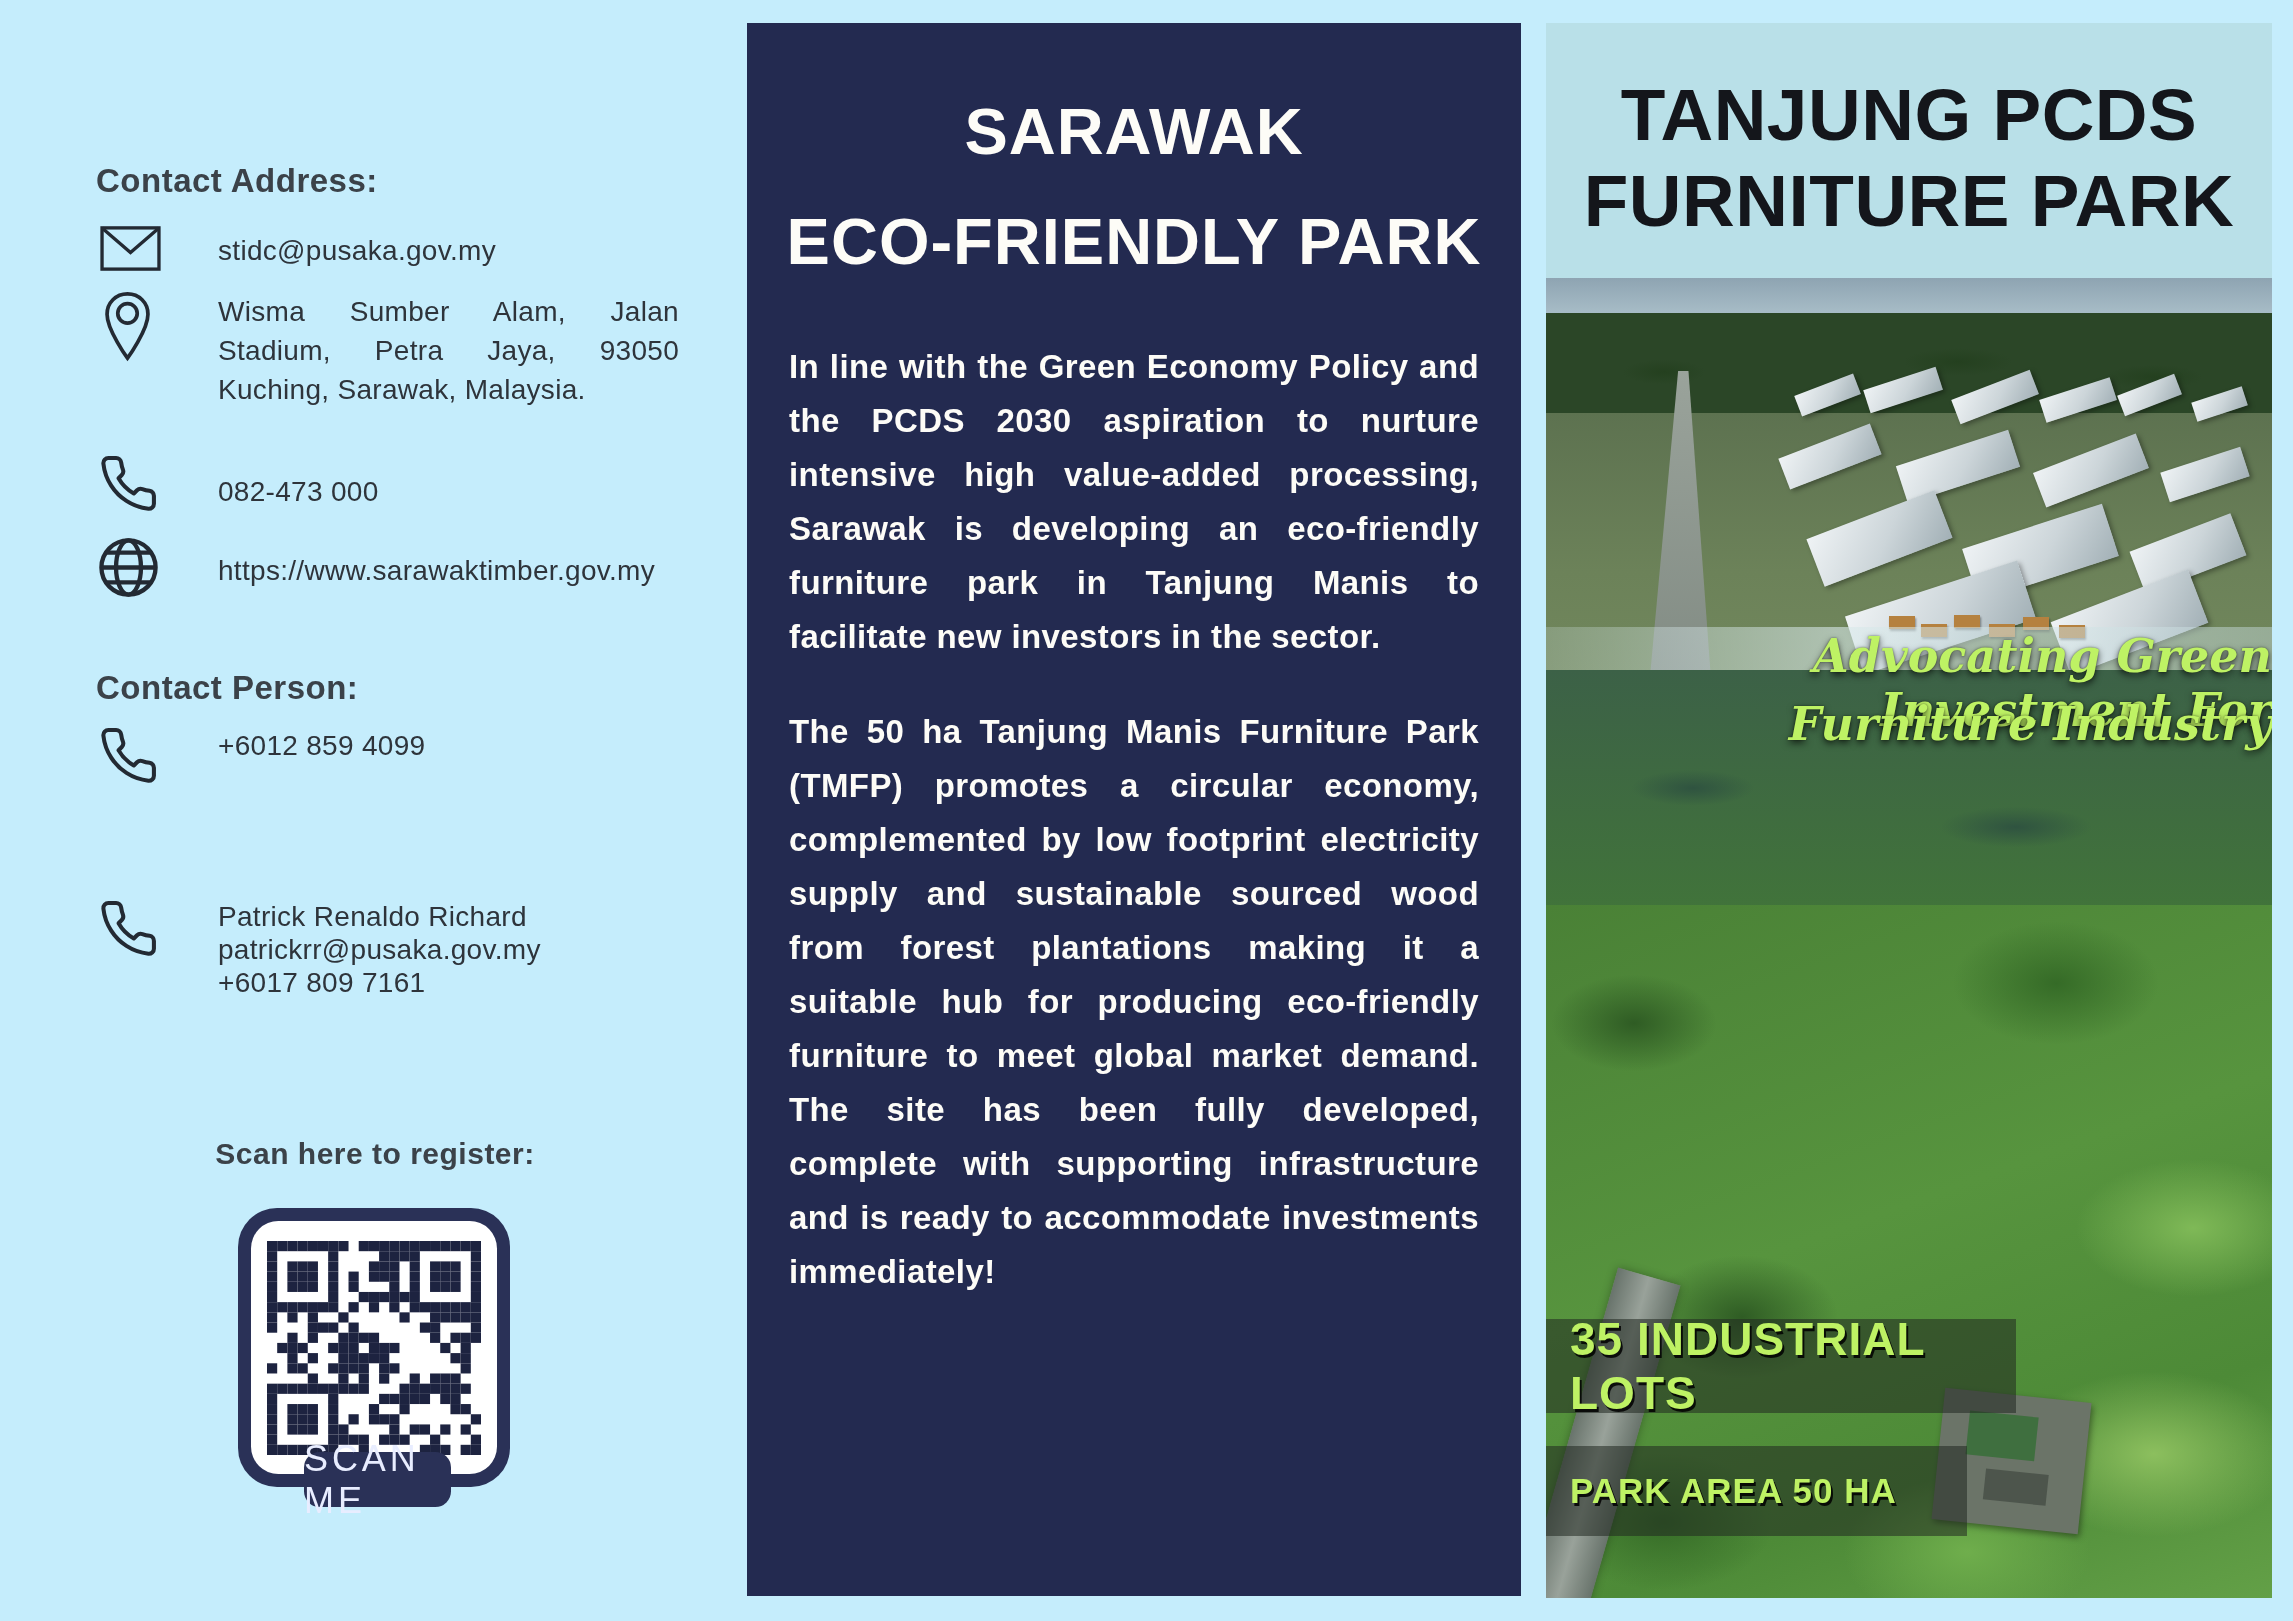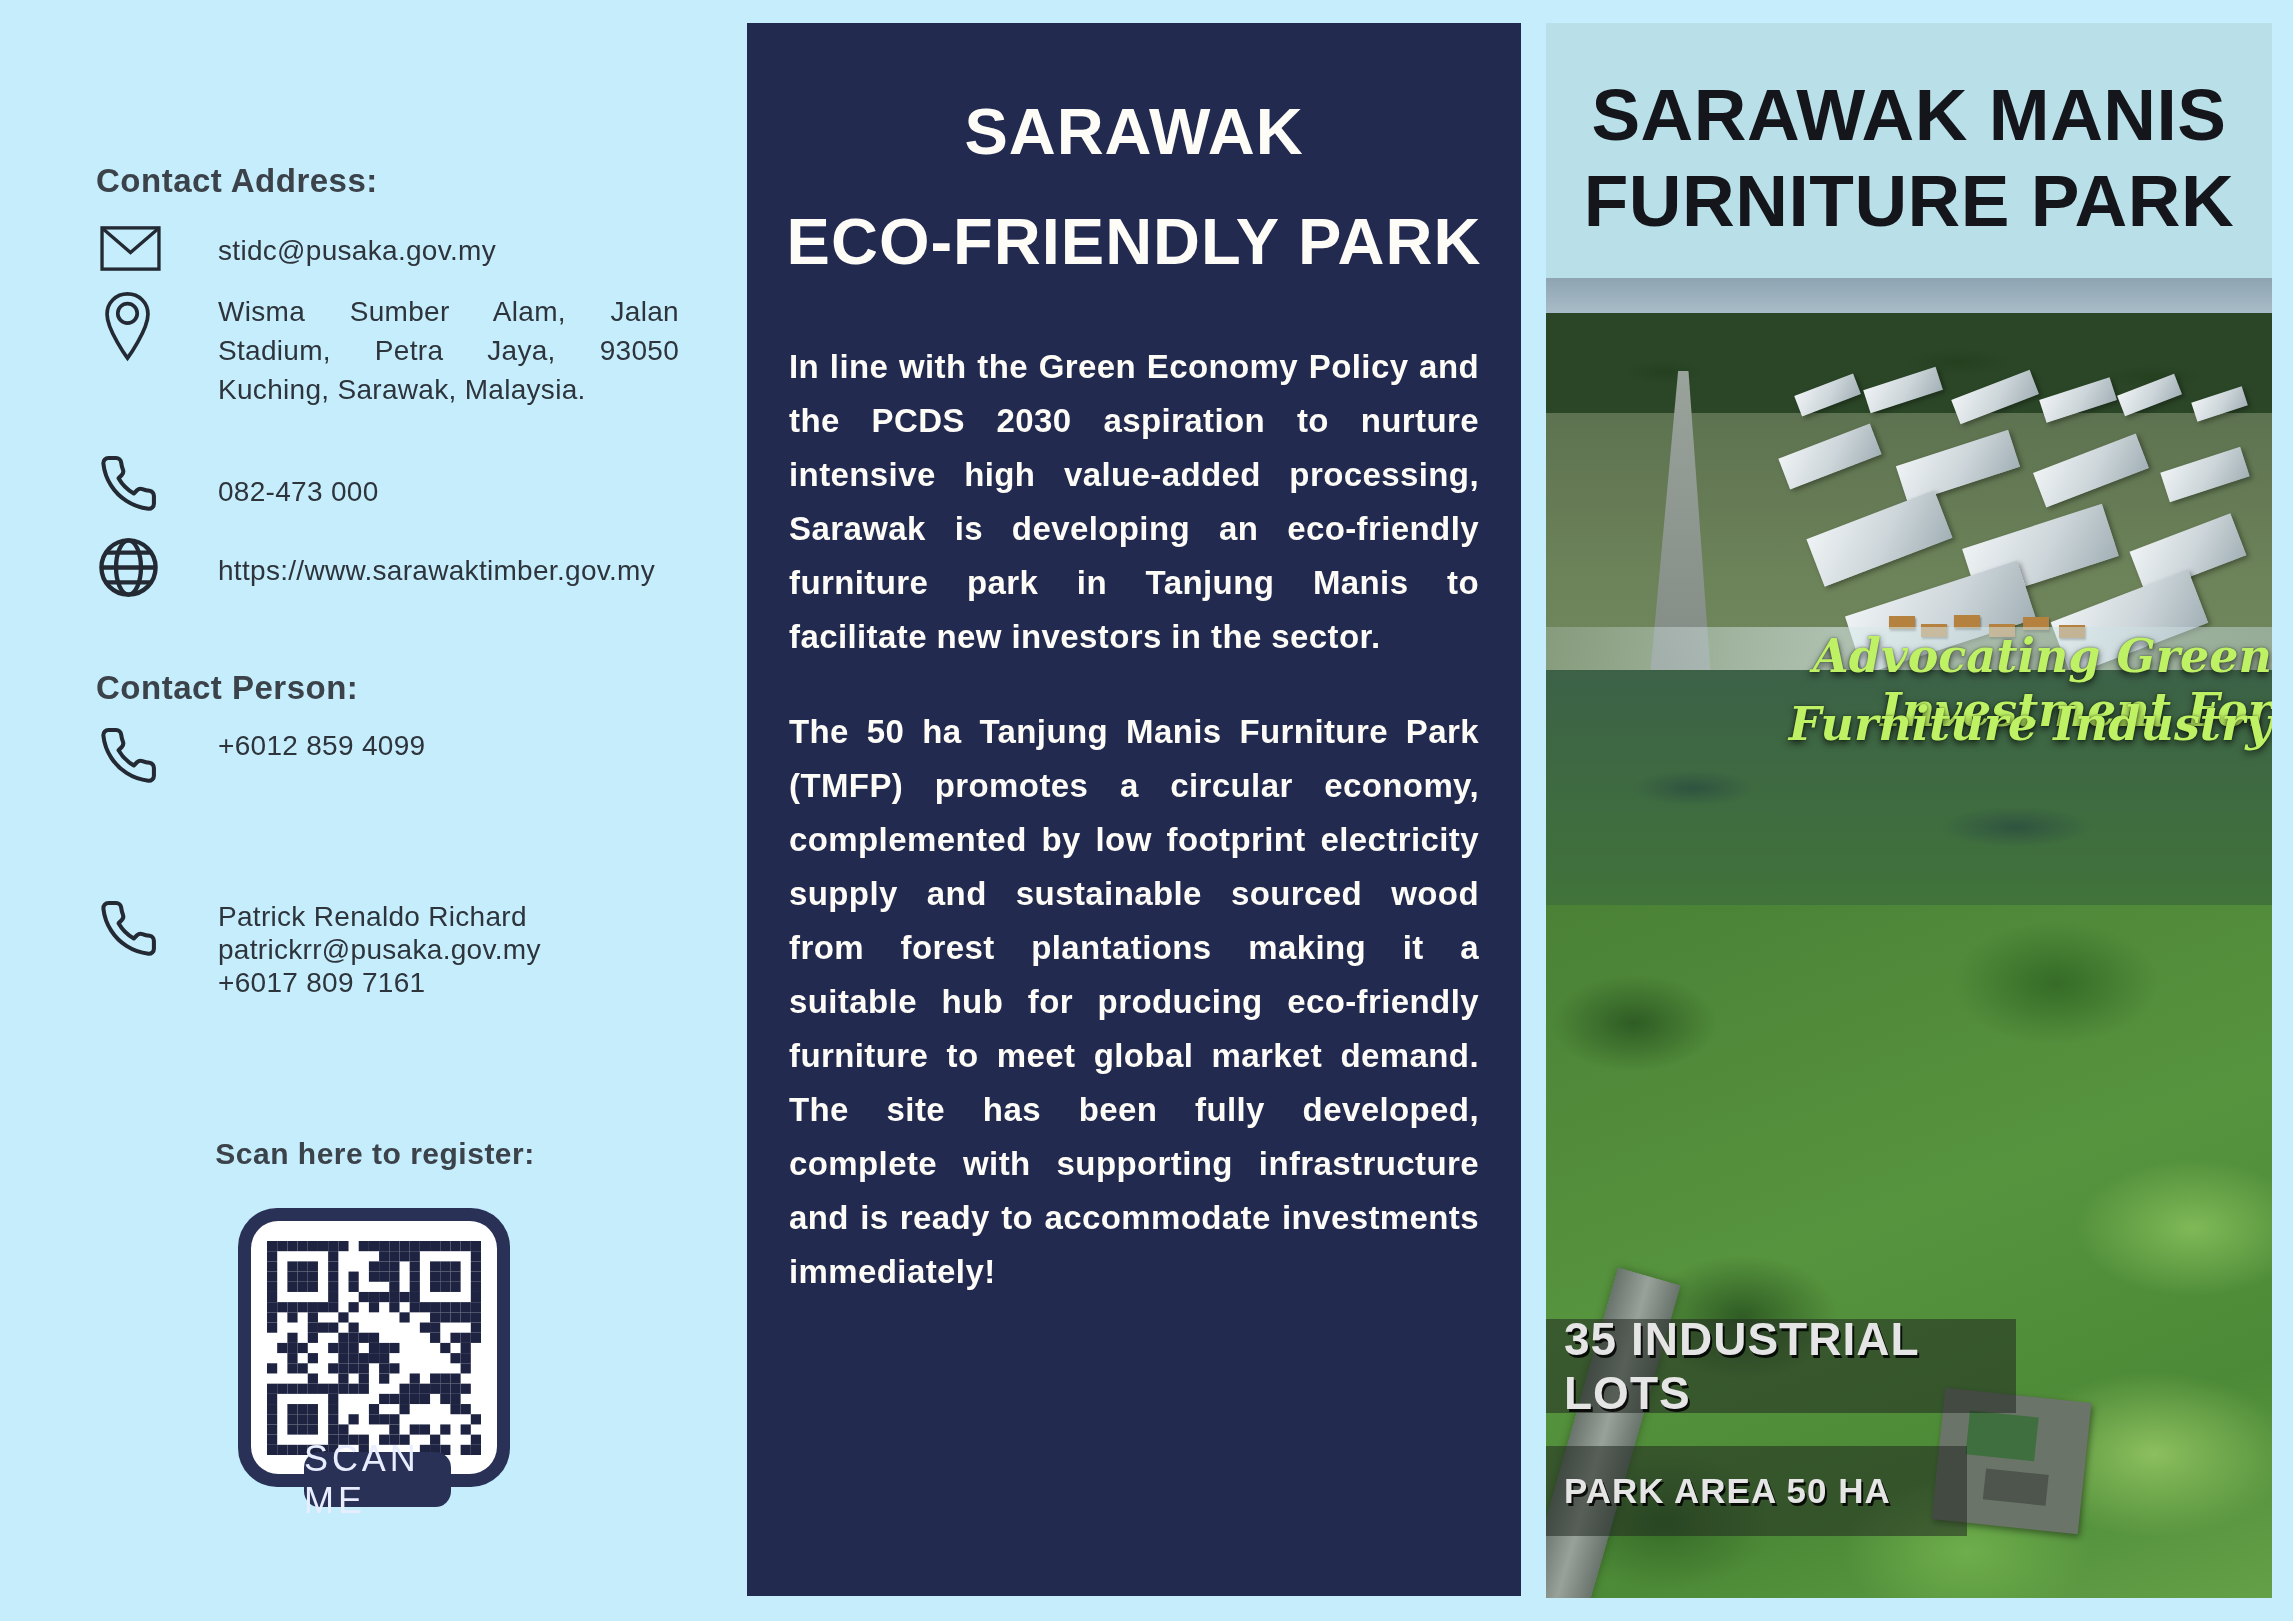--- a/index.html
+++ b/index.html
@@ -118,24 +118,24 @@
   .script-line{
     position:absolute;left:0;width:726px;text-align:right;color:#bef264;
     font-family:"DejaVu Serif",serif;font-style:italic;font-weight:bold;
     text-shadow:0 2.9px 7.8px rgba(0,0,0,.7),0 0 2px rgba(0,0,0,.5);
     margin-top:35px;
   }
   #script1{top:316px;font-size:46px;}
   #script2{top:384px;font-size:46px;}
   .stat-badge{
     position:absolute;left:0;display:flex;align-items:center;
-    background:rgba(33,40,33,.55);color:#e5e5e5;
+    background:rgba(33,40,33,.55);color:#bef264;
     font-weight:800;letter-spacing:1px;
     text-shadow:2px 2.9px 0 rgba(0,0,0,.85);
-    padding-left:18px;box-sizing:border-box;
+    padding-left:24px;box-sizing:border-box;
   }
   #badge1{top:1041px;width:470px;height:94px;font-size:46px;}
   #badge2{top:1168px;width:421px;height:90px;font-size:35px;}
 </style>
 </head>
 <body>
 
 <div id="stage">
 
   <section>
@@ -450,21 +450,21 @@
       <div>SARAWAK</div>
       <div>ECO-FRIENDLY PARK</div>
     </h1>
     <p class="mp-para" id="mp-para1">In line with the Green Economy Policy and the PCDS 2030 aspiration to nurture intensive high value-added processing, Sarawak is developing an eco-friendly furniture park in Tanjung Manis to facilitate new investors in the sector.</p>
     <p class="mp-para">The 50 ha Tanjung Manis Furniture Park (TMFP) promotes a circular economy, complemented by low footprint electricity supply and sustainable sourced wood from forest plantations making it a suitable hub for producing eco-friendly furniture to meet global market demand. The site has been fully developed, complete with supporting infrastructure and is ready to accommodate investments immediately!</p>
   </section>
 
   <section id="right-panel">
     <div id="rp-header">
       <h1 id="rp-title">
-        <div>SARAWAK MANIS</div>
+        <div>TANJUNG PCDS</div>
         <div>FURNITURE PARK</div>
       </h1>
     </div>
 
     <div id="photo">
       <div class="ph-layer" id="ph-sky"></div>
       <div class="ph-layer" id="ph-farforest"></div>
       <div class="ph-layer" id="ph-indzone"></div>
       <div id="ph-road1"></div>
 

